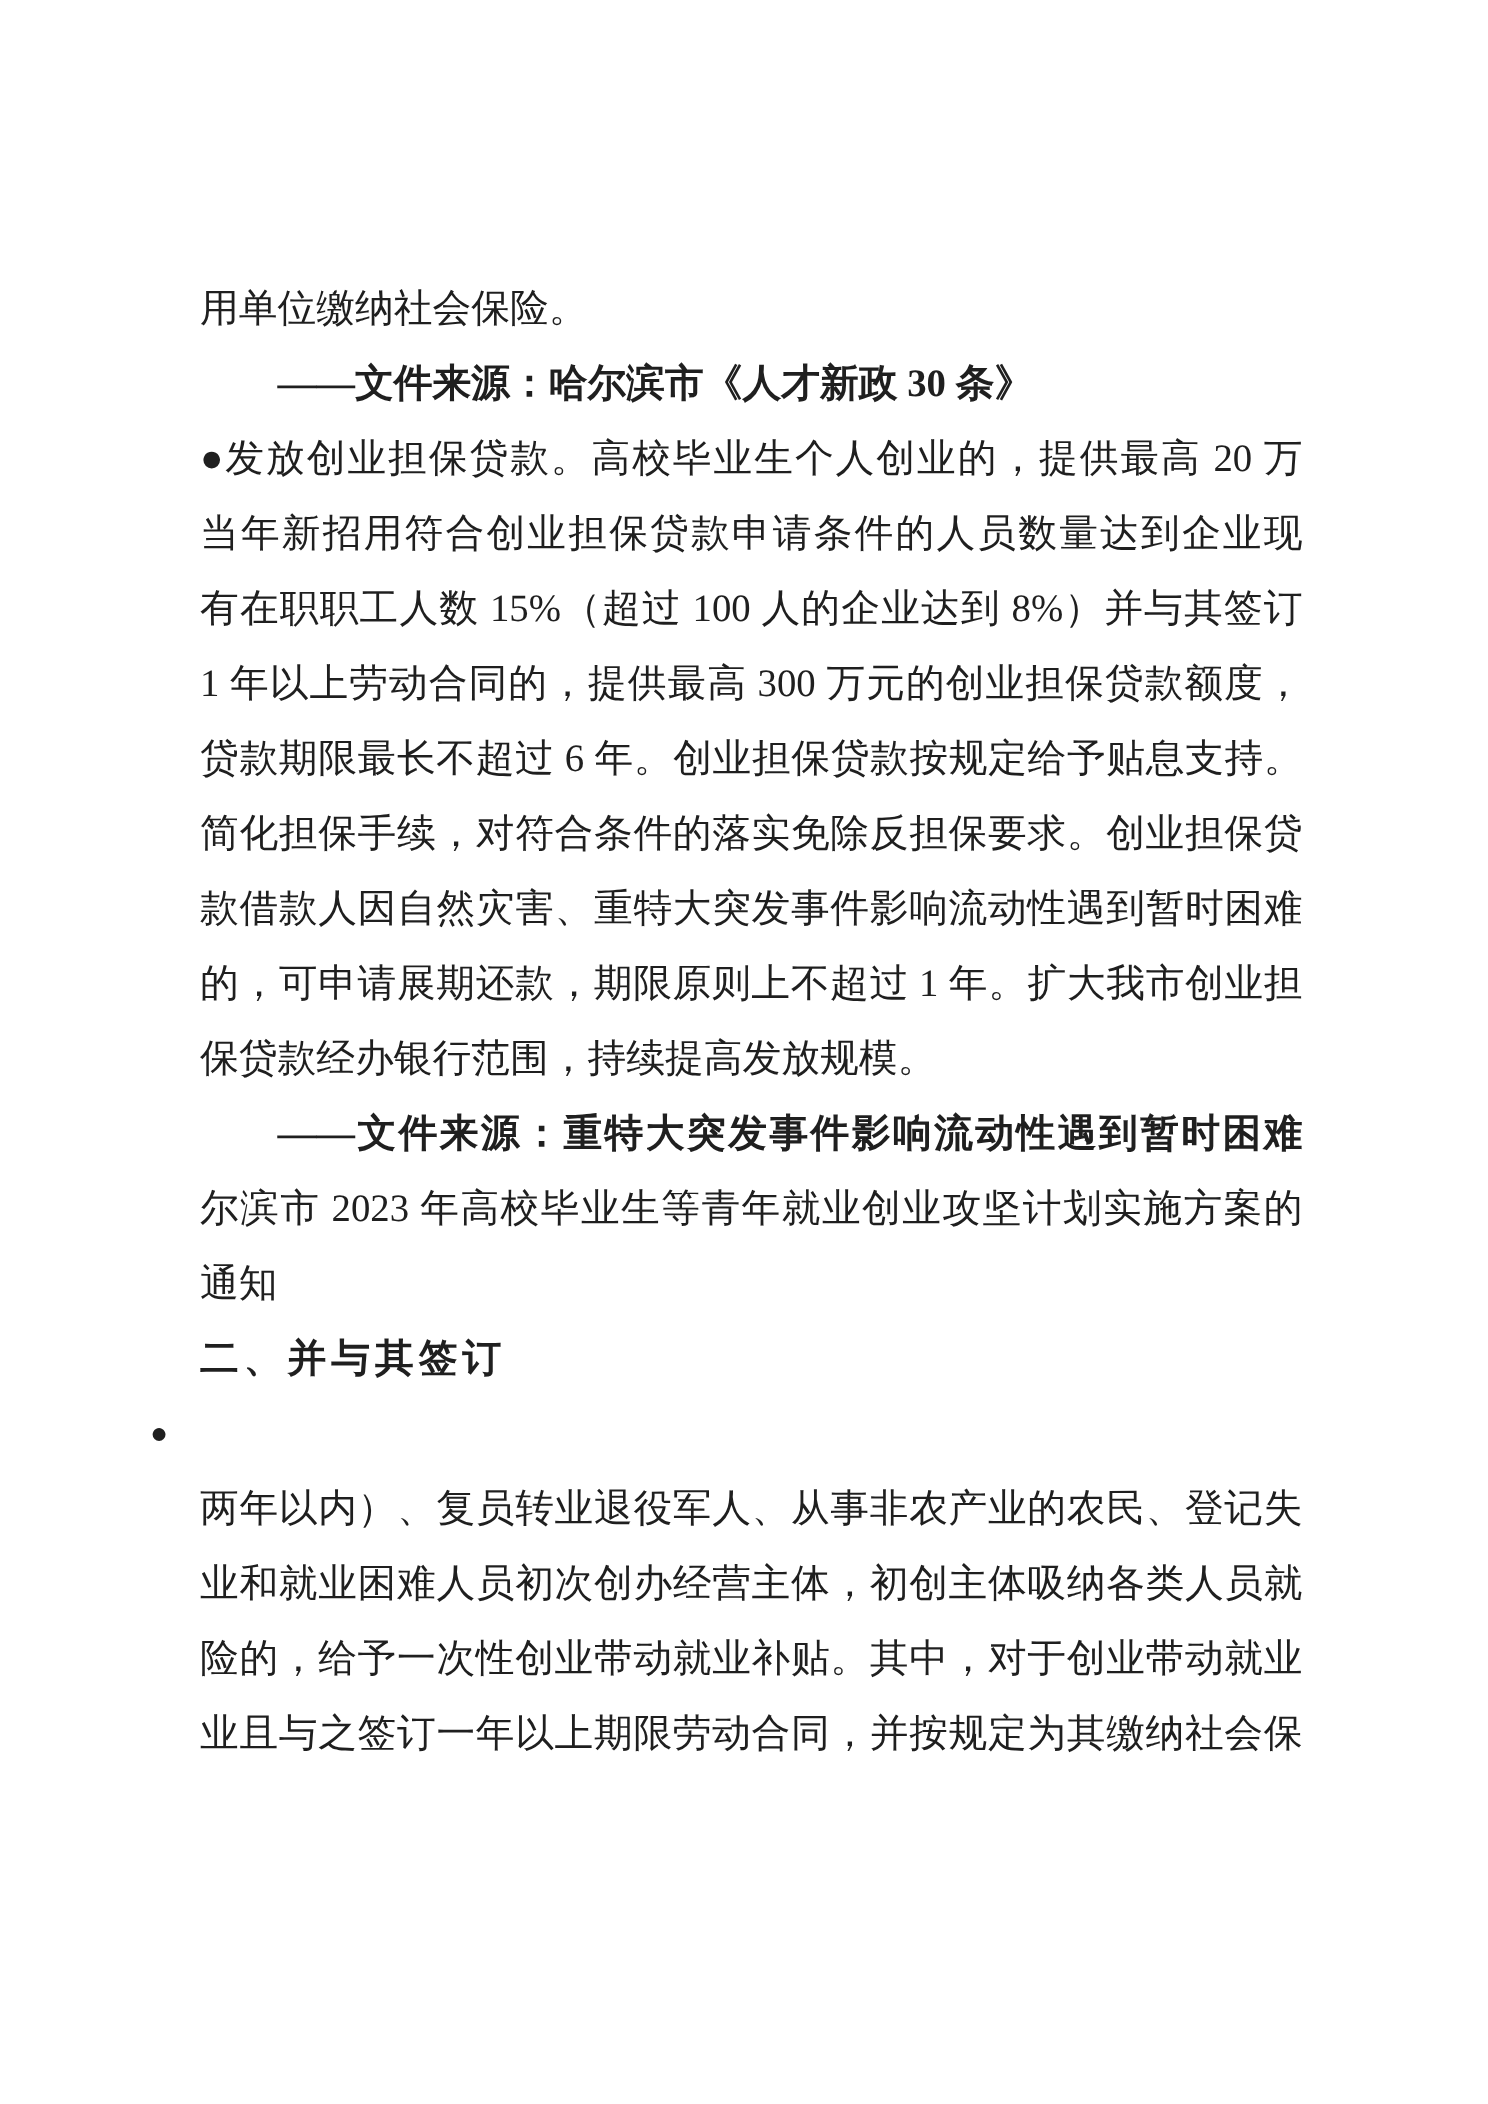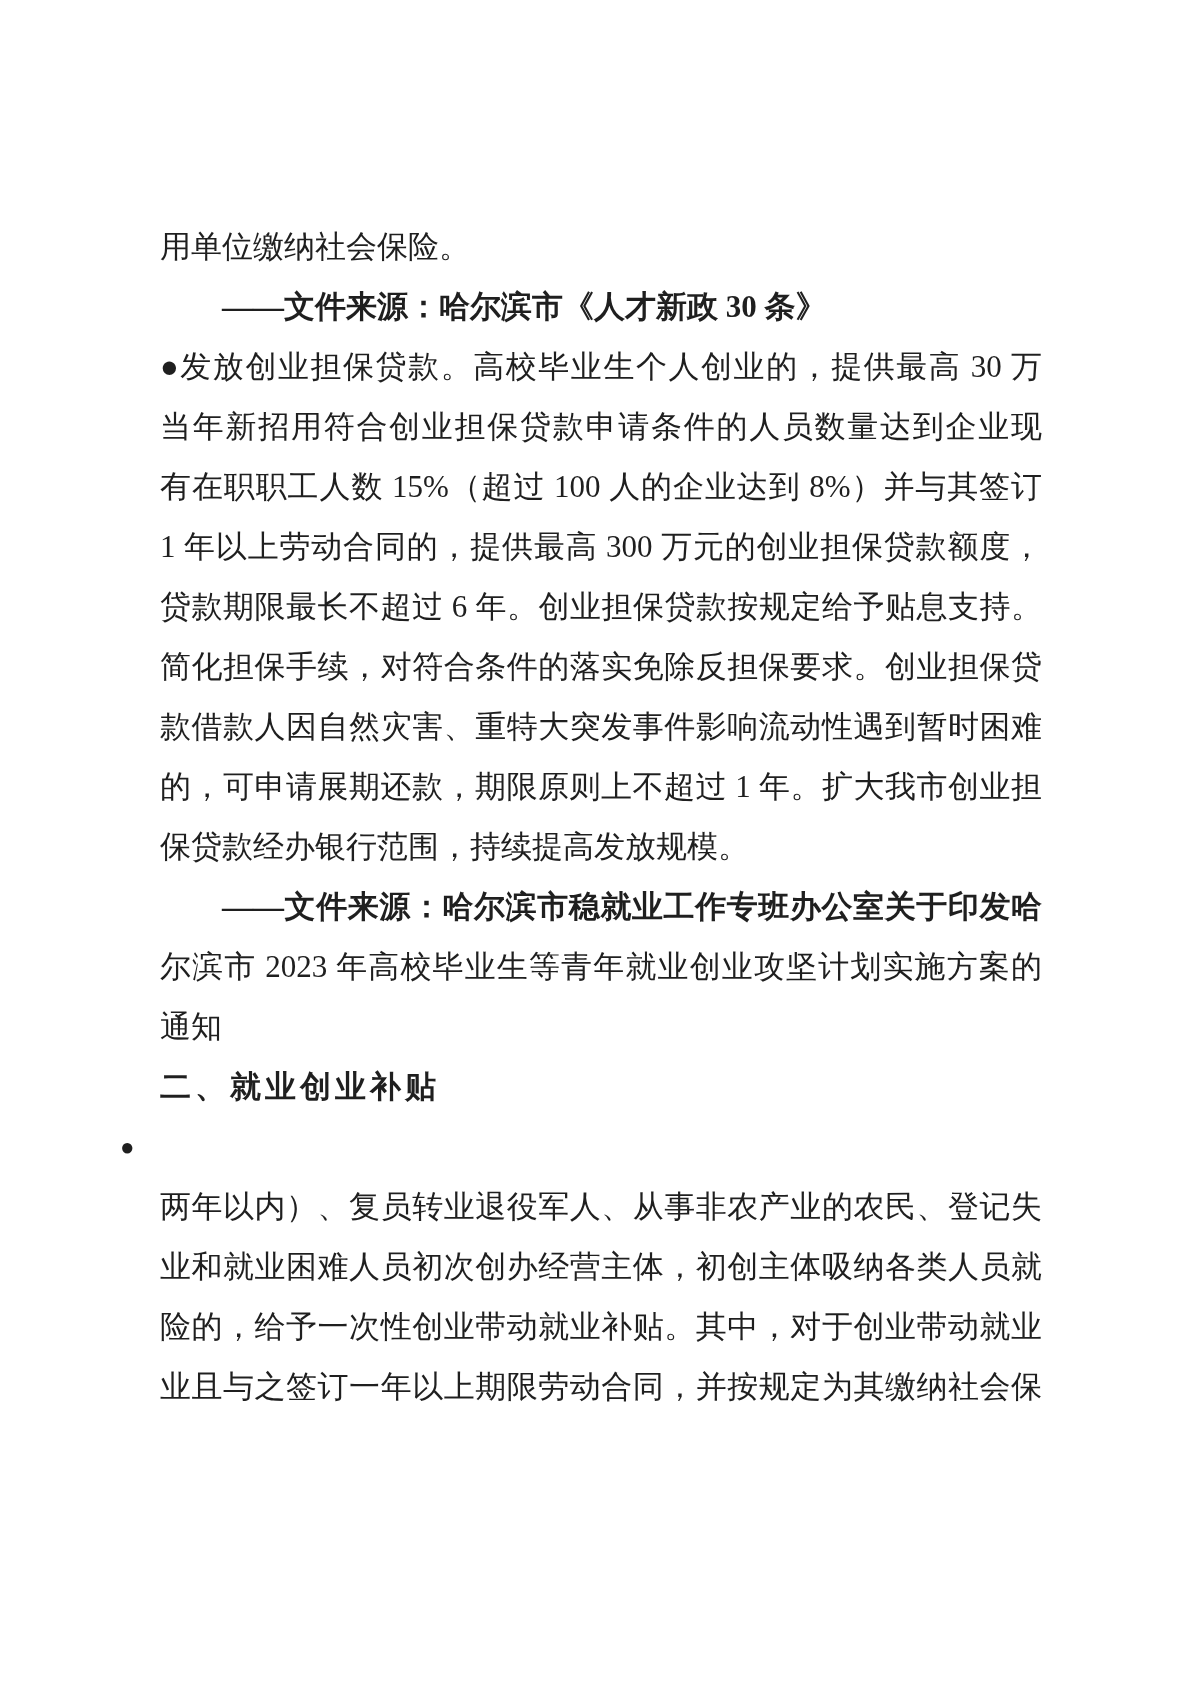--- a/index.html
+++ b/index.html
@@ -52,35 +52,35 @@
 </head>
 <body>
 
 <div class="page">
   <div class="textblock">
 
     <div class="line">用单位缴纳社会保险。</div>
 
     <div class="line indent">——文件来源：哈尔滨市《人才新政 30 条》</div>
 
-    <div class="line j"><span>●</span><span>发放创业担保贷款。高校毕业生个人创业的，提供最高 30 万</span></div>
+    <div class="line j"><span>●</span><span>发放创业担保贷款。高校毕业生个人创业的，提供最高 20 万</span></div>
     <div class="line j">当年新招用符合创业担保贷款申请条件的人员数量达到企业现</div>
     <div class="line j">有在职职工人数 15%（超过 100 人的企业达到 8%）并与其签订</div>
     <div class="line j">1 年以上劳动合同的，提供最高 300 万元的创业担保贷款额度，</div>
     <div class="line j">贷款期限最长不超过 6 年。创业担保贷款按规定给予贴息支持。</div>
     <div class="line j">简化担保手续，对符合条件的落实免除反担保要求。创业担保贷</div>
     <div class="line j">款借款人因自然灾害、重特大突发事件影响流动性遇到暂时困难</div>
     <div class="line j">的，可申请展期还款，期限原则上不超过 1 年。扩大我市创业担</div>
     <div class="line">保贷款经办银行范围，持续提高发放规模。</div>
 
-    <div class="line indent j">——文件来源：哈尔滨市稳就业工作专班办公室关于印发哈</div>
+    <div class="line indent j">——文件来源：重特大突发事件影响流动性遇到暂时困难</div>
     <div class="line j">尔滨市 2023 年高校毕业生等青年就业创业攻坚计划实施方案的</div>
     <div class="line">通知</div>
 
-    <div class="line heading">二、就业创业补贴</div>
+    <div class="line heading">二、并与其签订</div>
 
     <div class="line j"><span class="hang-bullet">●</span></div>
     <div class="line j">两年以内）、复员转业退役军人、从事非农产业的农民、登记失</div>
     <div class="line j">业和就业困难人员初次创办经营主体，初创主体吸纳各类人员就</div>
     <div class="line j">险的，给予一次性创业带动就业补贴。其中，对于创业带动就业</div>
     <div class="line j">业且与之签订一年以上期限劳动合同，并按规定为其缴纳社会保</div>
 
   </div>
 </div>
 

